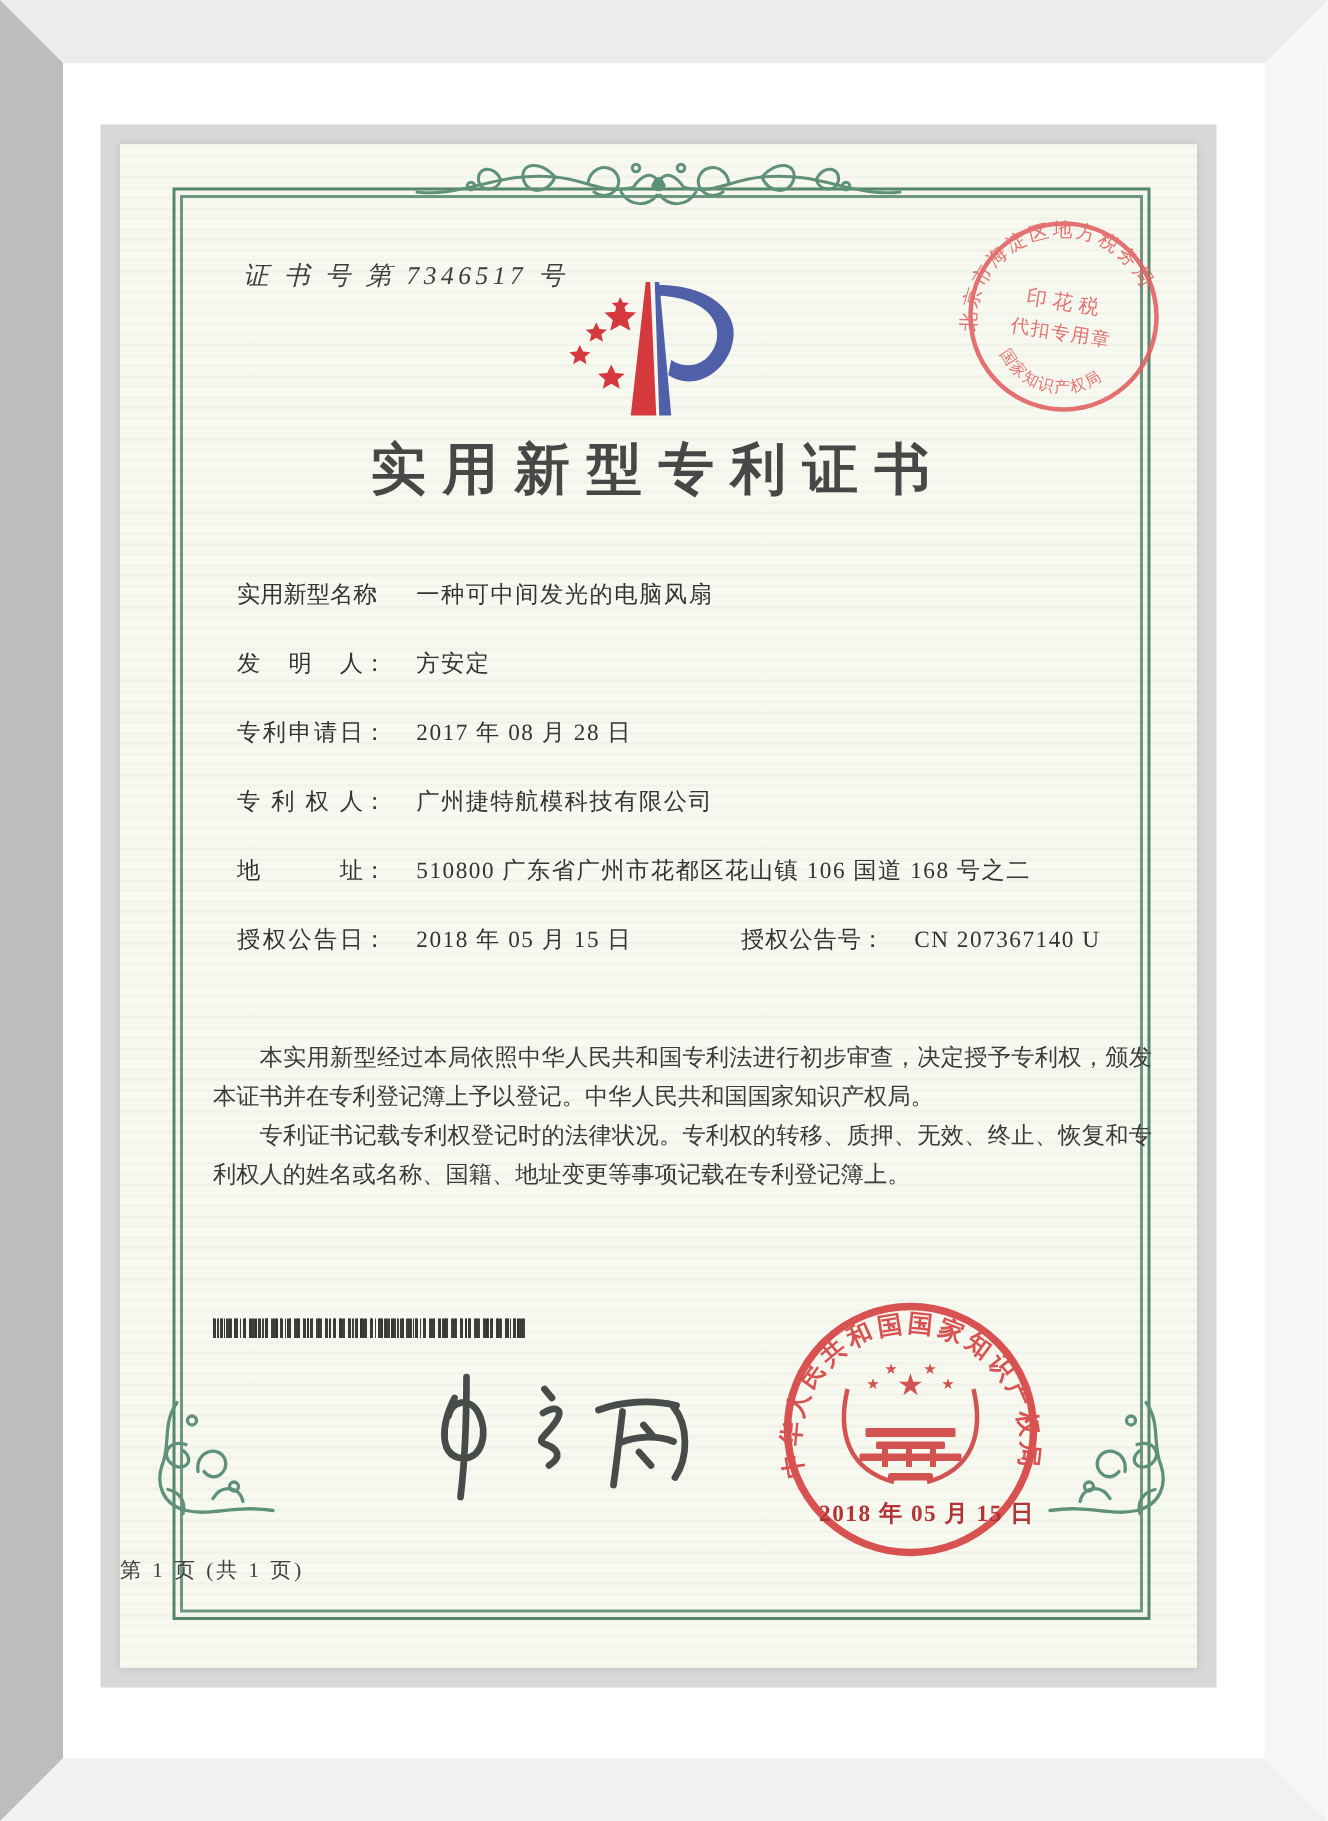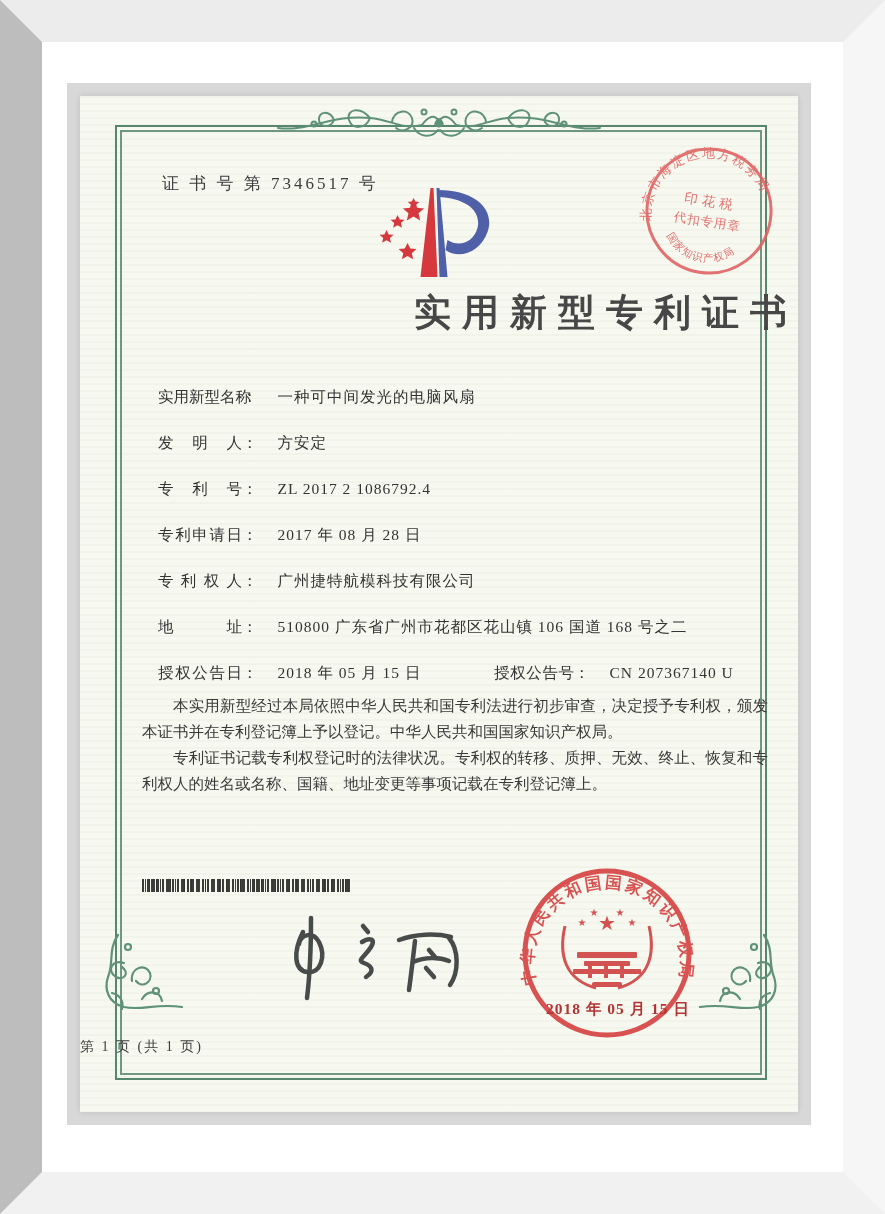--- a/index.html
+++ b/index.html
@@ -16,24 +16,24 @@
     background-image:repeating-linear-gradient(180deg,rgba(190,205,185,0.10) 0 2px,rgba(255,255,255,0) 2px 7px);
     box-shadow:0 0 6px rgba(0,0,0,0.12);}
   
   .cert-border{position:absolute;left:35px;top:29px;right:31px;bottom:32px;
     border:2px solid #57866e;}
   .cert-border-inner{position:absolute;inset:3px;border:2px solid #57866e;opacity:.85;}
   .orn{position:absolute;pointer-events:none;}
   .orn-top{left:50%;top:2px;transform:translateX(-50%);}
   .orn-bl{left:18px;bottom:95px;}
   .orn-br{right:14px;bottom:95px;transform:scale(-1,1);}
-  .cert-no{position:absolute;left:82px;top:76px;font-size:17px;letter-spacing:3px;color:#3d3d3d;}
+  .cert-no{position:absolute;left:82px;top:76px;font-size:17px;letter-spacing:3px;color:#3d3d3d;font-style:italic;}
   .logo{position:absolute;left:50%;top:84px;transform:translateX(-50%);}
   .tax-stamp{position:absolute;right:14px;top:40px;transform:rotate(9deg);opacity:.88;}
-  .title{position:absolute;left:0;right:0;top:192px;text-align:right;
+  .title{position:absolute;left:0;right:0;top:192px;text-align:center;
     font-size:37px;font-weight:600;letter-spacing:11px;color:#474747;}
   .fields{position:absolute;left:78px;top:288px;right:40px;font-size:15.5px;color:#333;}
   .frow{height:46px;line-height:26px;position:relative;white-space:nowrap;}
   .flabel{display:inline-block;width:84px;text-align:justify;text-align-last:justify;vertical-align:top;}
   .fcolon{display:inline-block;}
   .fvalue{margin-left:20px;letter-spacing:1px;}
   .fpair2{position:absolute;left:336px;top:0;}
   .fpair2 .flabel{width:80px;}
   .body-text{position:absolute;left:62px;top:597px;width:626px;font-size:15.5px;
     line-height:26px;color:#3a3a3a;text-align:justify;}
@@ -145,23 +145,20 @@
     <div class="title">实用新型专利证书</div>
 
     <div class="fields">
       <div class="frow">
         <span class="flabel">实用新型名称</span><span class="fcolon">：</span><span class="fvalue">一种可中间发光的电脑风扇</span>
       </div>
       <div class="frow">
         <span class="flabel">发明人</span><span class="fcolon">：</span><span class="fvalue">方安定</span>
       </div>
       <div class="frow">
-        <span class="flabel">专利号</span><span class="fcolon">：</span><span class="fvalue">ZL 2017 2 1086792.4</span>
-      </div>
-      <div class="frow">
         <span class="flabel">专利申请日</span><span class="fcolon">：</span><span class="fvalue">2017 年 08 月 28 日</span>
       </div>
       <div class="frow">
         <span class="flabel">专利权人</span><span class="fcolon">：</span><span class="fvalue">广州捷特航模科技有限公司</span>
       </div>
       <div class="frow">
         <span class="flabel">地址</span><span class="fcolon">：</span><span class="fvalue">510800 广东省广州市花都区花山镇 106 国道 168 号之二</span>
       </div>
       <div class="frow">
         <span class="flabel">授权公告日</span><span class="fcolon">：</span><span class="fvalue">2018 年 05 月 15 日</span>

